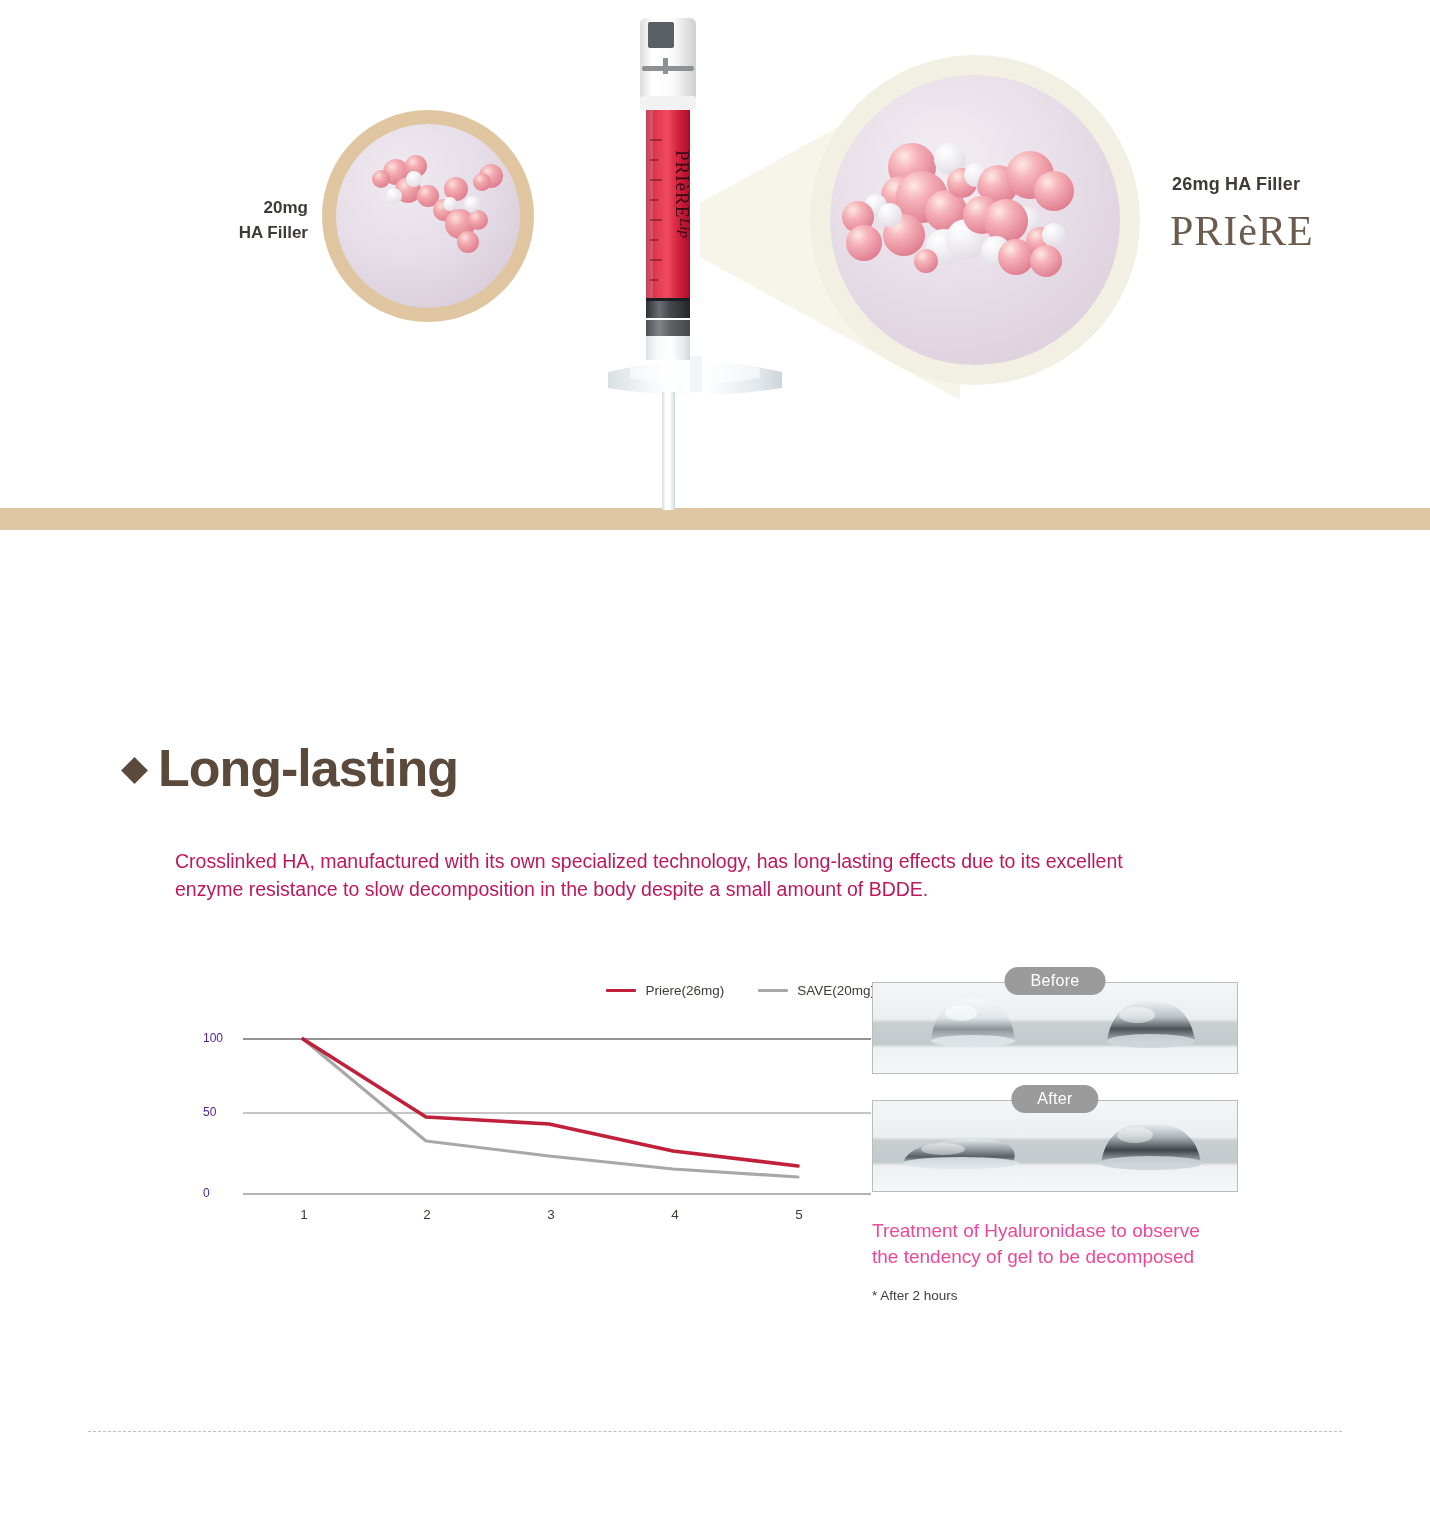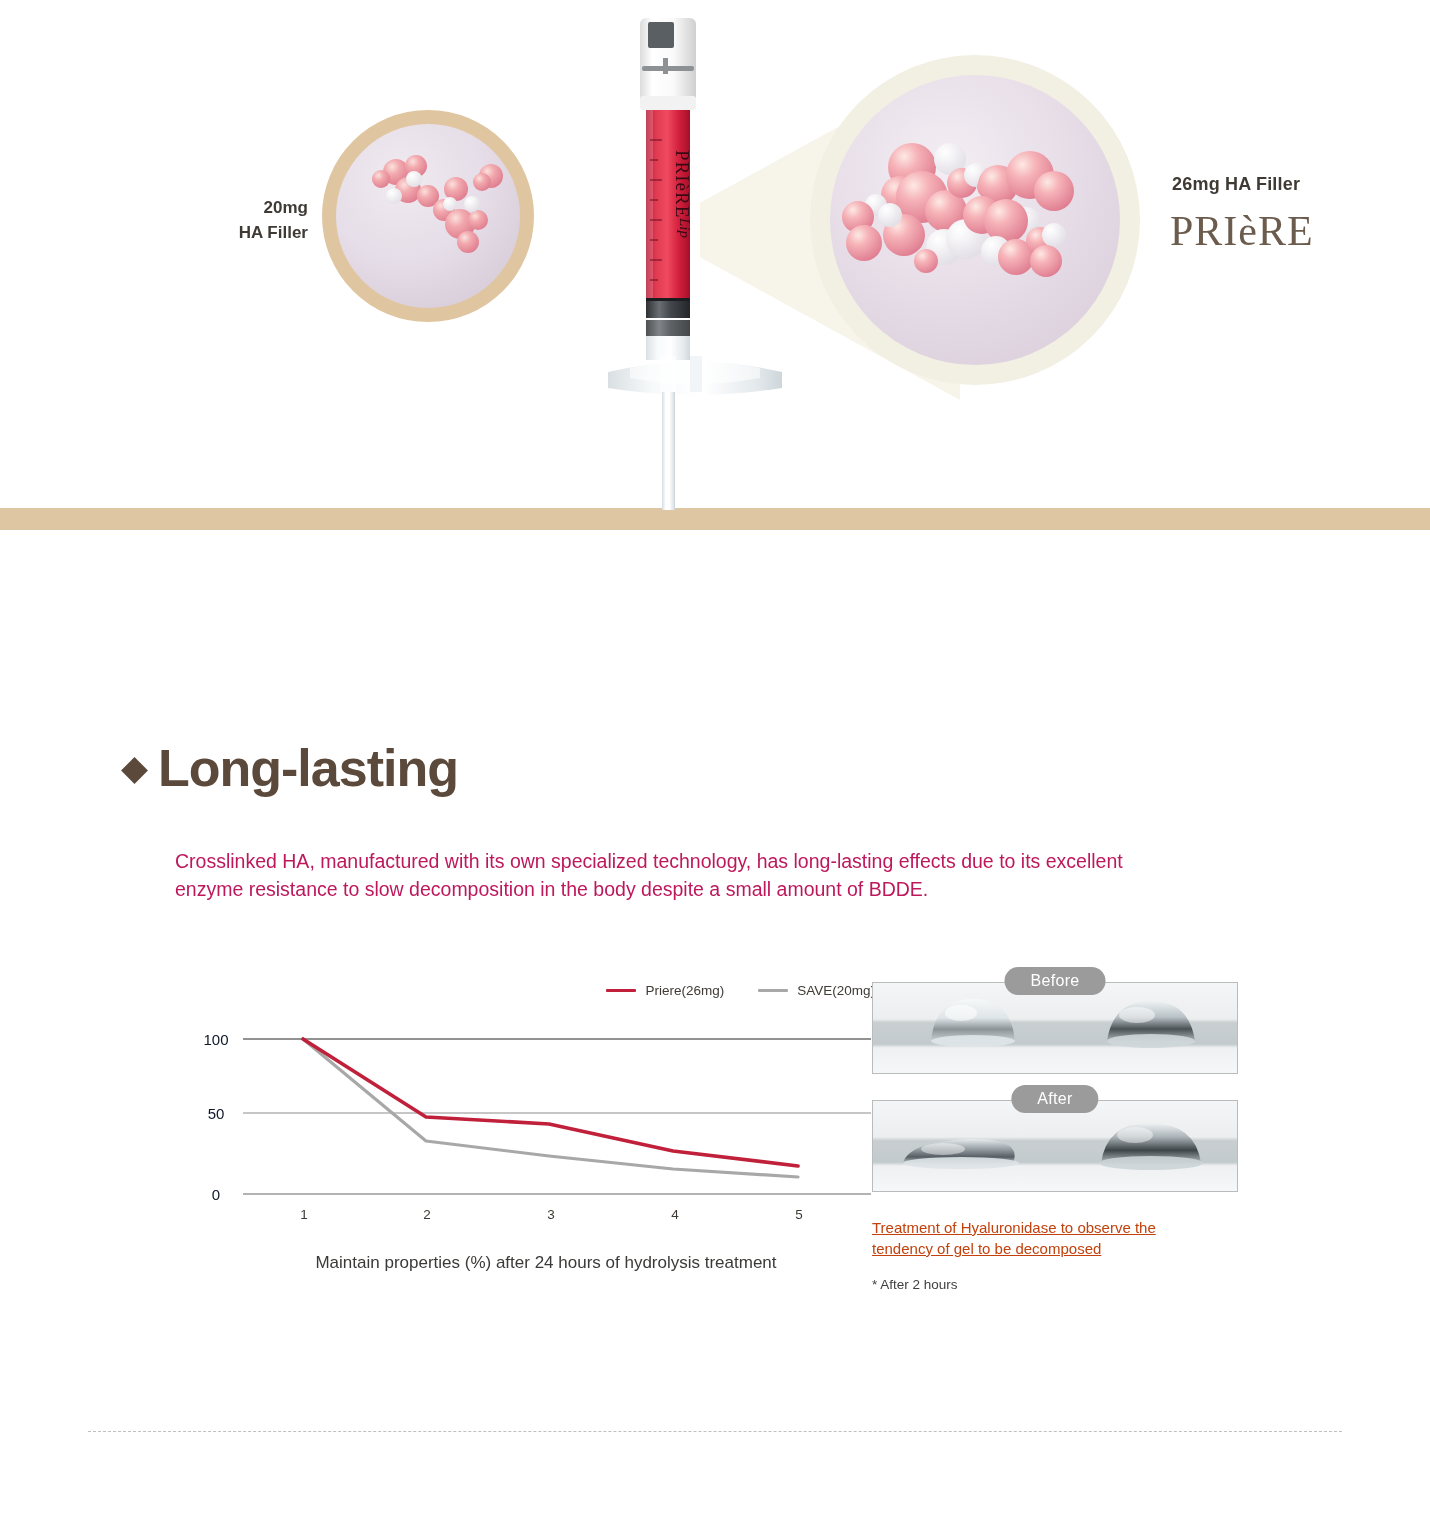--- a/index.html
+++ b/index.html
@@ -91,42 +91,42 @@
   
   .chart-wrap{position:absolute;left:175px;top:975px;width:670px;height:310px;margin-left:36px;}
   .legend{
     position:absolute;right:6px;top:8px;display:flex;gap:34px;align-items:center;
     font-size:13.5px;color:#3f3a34;
   }
   .legend .item{display:flex;align-items:center;gap:9px;}
   .legend .swatch{display:inline-block;width:30px;height:3px;border-radius:1px;}
   .chart-svg{position:absolute;left:0;top:38px;}
   .ylab{
-    position:absolute;font-size:15px;color:#0f172a;text-align:center;width:26px;
+    position:absolute;font-size:12px;color:#4c1d95;text-align:left;width:26px;
   }
   .xlab{position:absolute;font-size:13.5px;color:#3f3a34;text-align:center;width:22px;}
   .chart-caption{
     position:absolute;left:0;top:278px;width:670px;text-align:center;
     font-size:17px;color:#3c3a38;
   }
 
   
   .gel-col{position:absolute;left:872px;top:982px;width:366px;}
   .gel-panel{
     position:relative;width:366px;height:92px;border:1px solid #b9bcbd;
     box-sizing:border-box;margin-bottom:26px;overflow:visible;
     background:linear-gradient(to bottom,#f4f5f6 0%, #eceeef 40%, #c9cfd1 44%, #c3cacd 68%, #eef0f1 72%, #f6f7f8 100%);
   }
   .gel-pill{
     position:absolute;left:50%;top:-16px;transform:translateX(-50%);
     background:#9b9b9b;color:#ffffff;border-radius:16px;
     padding:5px 26px;font-size:16px;letter-spacing:.3px;z-index:4;
   }
   .gel-caption{
-    margin-top:2px;font-size:15px;line-height:1.38;color:#c2410c;width:330px;text-decoration:underline;
+    margin-top:2px;font-size:19px;line-height:1.38;color:#ec4899;width:330px;
   }
   .gel-note{margin-top:18px;font-size:13.5px;color:#404040;}
 
   
   .dashed{
     position:absolute;left:88px;top:1431px;width:1254px;height:0;
     border-top:1px dashed #bfbfbf;
   }
 </style>
 </head>
@@ -336,21 +336,20 @@
 
     <polyline fill="none" stroke="#c0203a" stroke-width="3.6" stroke-linejoin="round" stroke-linecap="round" points="92,26 215,104 338,111 462,138 587,153"></polyline>
   </svg>
 
   <div class="xlab" style="left:82px;top:232px;">1</div>
   <div class="xlab" style="left:205px;top:232px;">2</div>
   <div class="xlab" style="left:329px;top:232px;">3</div>
   <div class="xlab" style="left:453px;top:232px;">4</div>
   <div class="xlab" style="left:577px;top:232px;">5</div>
 
-  <div class="chart-caption">Maintain properties (%) after 24 hours of hydrolysis treatment</div>
 </div>
 
 <div class="gel-col">
 
   <div class="gel-panel">
     <div class="gel-pill">Before</div>
     <svg width="364" height="90" viewBox="0 0 364 90" style="position:absolute;left:0;top:0;">
       <defs>
         <linearGradient id="dropA" x1="0" y1="0" x2="0" y2="1">
           <stop offset="0%" stop-color="#f6f8f9"></stop>

